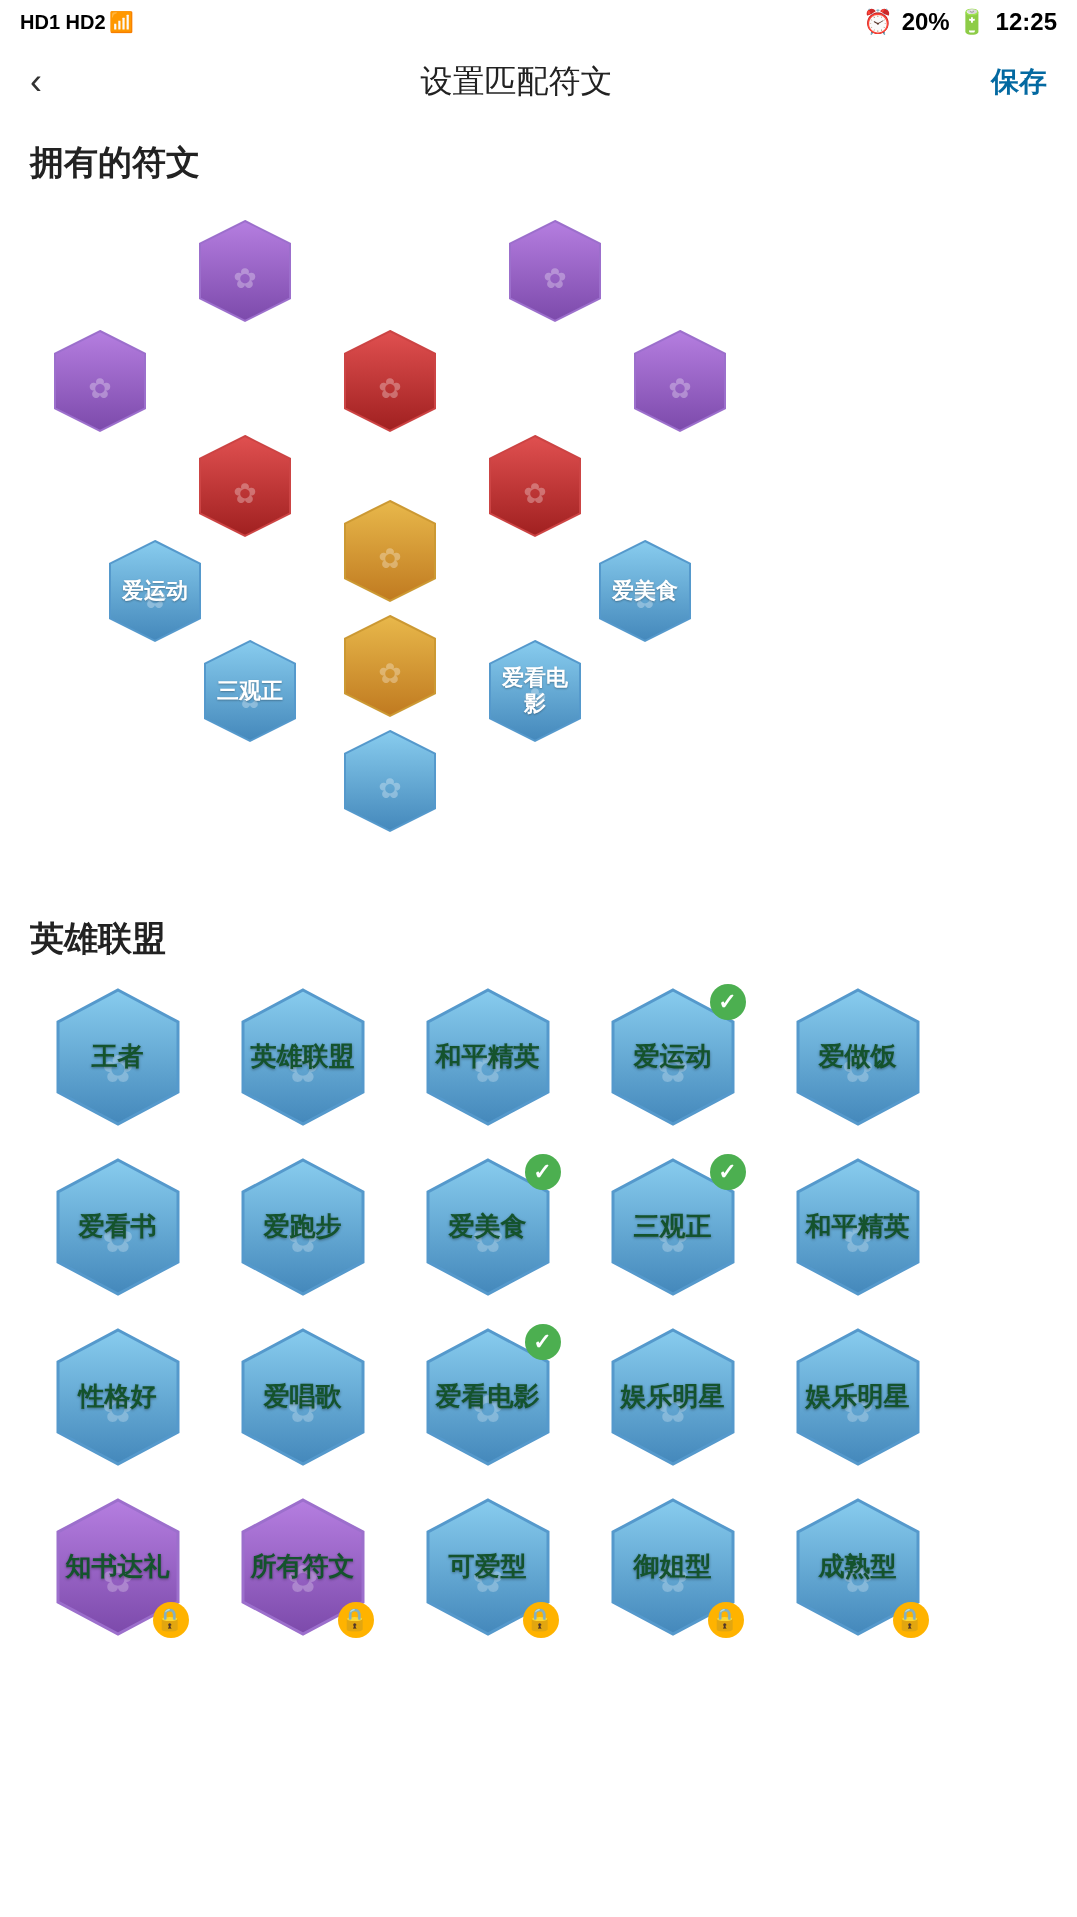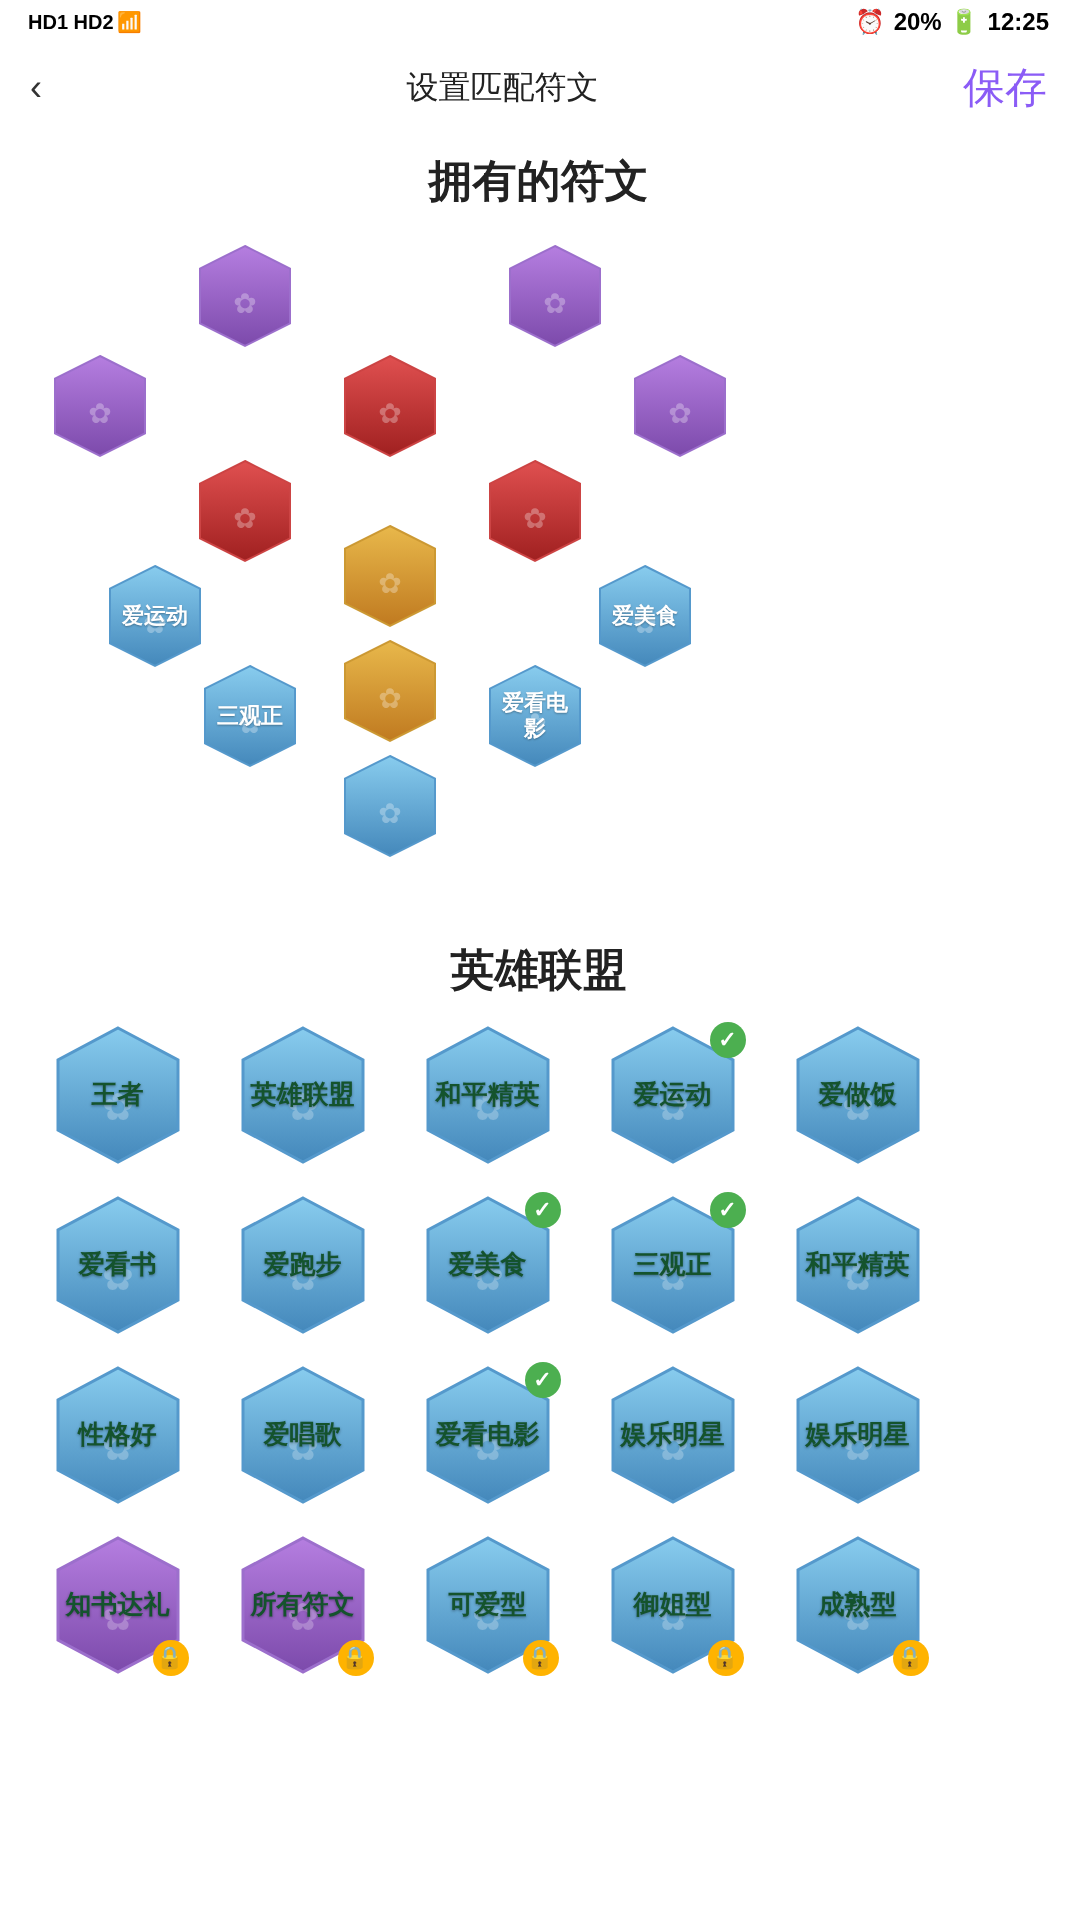--- a/index.html
+++ b/index.html
@@ -10,21 +10,21 @@
       width: 1077px;
       min-height: 1917px;
       overflow-x: hidden;
     }
 
     
     .status-bar {
       display: flex;
       justify-content: space-between;
       align-items: center;
-      padding: 8px 28px;
+      padding: 8px 20px;
       background: #fff;
       font-size: 24px;
       font-weight: 600;
     }
     .status-left { display: flex; align-items: center; gap: 4px; }
     .status-right { display: flex; align-items: center; gap: 8px; }
 
     
     .header {
       display: flex;
@@ -37,32 +37,32 @@
       font-size: 36px;
       color: #333;
       cursor: pointer;
     }
     .header-title {
       font-size: 32px;
       font-weight: 500;
       color: #222;
     }
     .header-save {
-      font-size: 42px;
-      color: #8b5cf6;
+      font-size: 28px;
+      color: #0369a1;
       cursor: pointer;
+      font-weight: bold;
     }
 
     
     .section-title {
-      font-size: 44px;
+      font-size: 34px;
       font-weight: 600;
       color: #222;
       padding: 20px 30px 10px;
-      text-align: center;
     }
 
     
     .owned-area {
       width: 100%;
       padding: 20px 0 40px;
       position: relative;
       min-height: 700px;
     }
 

